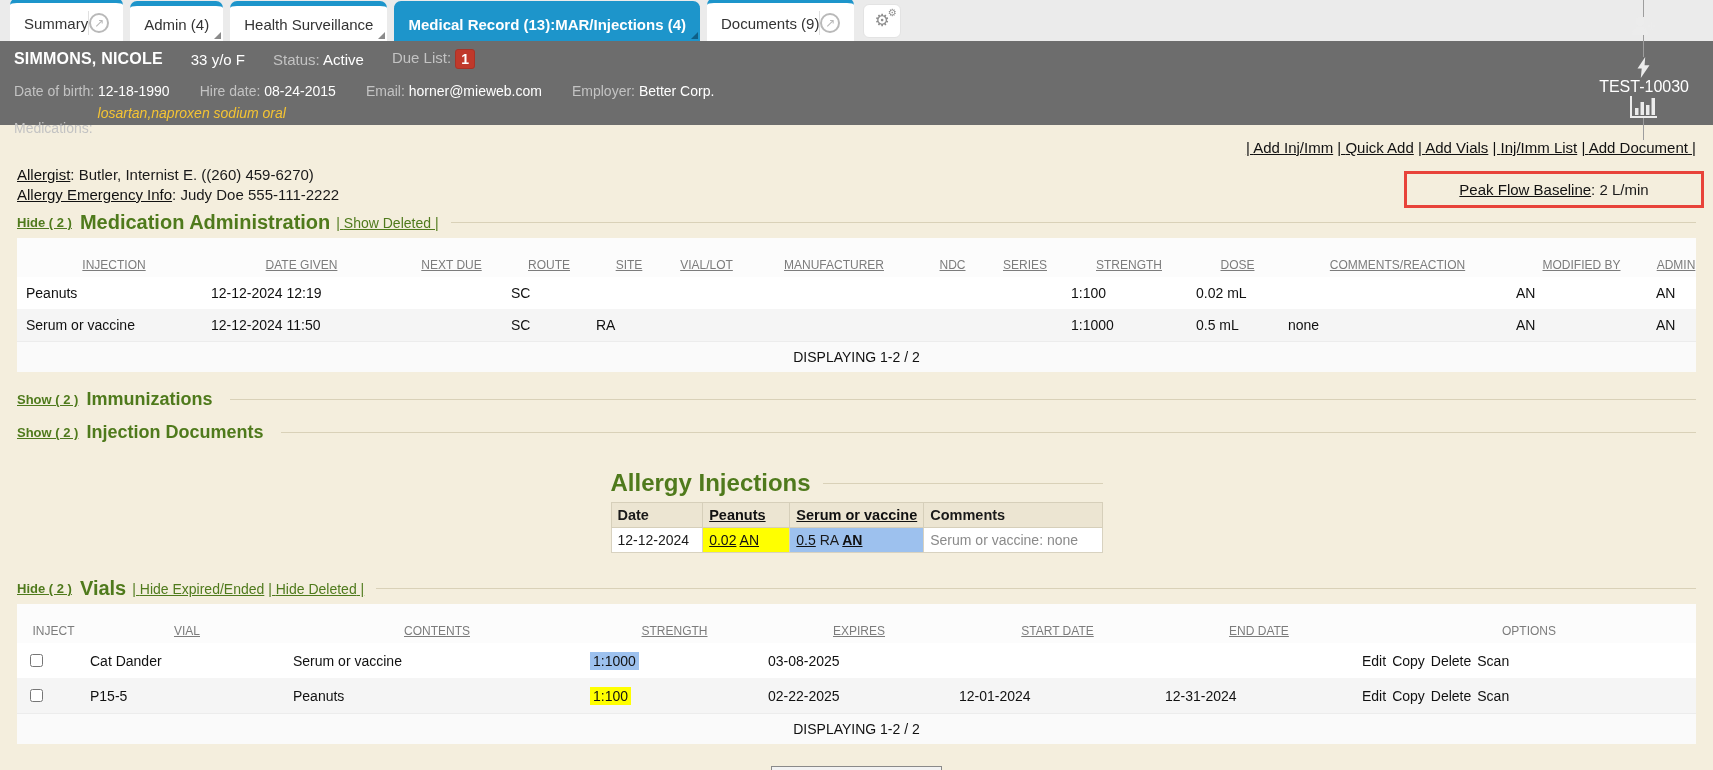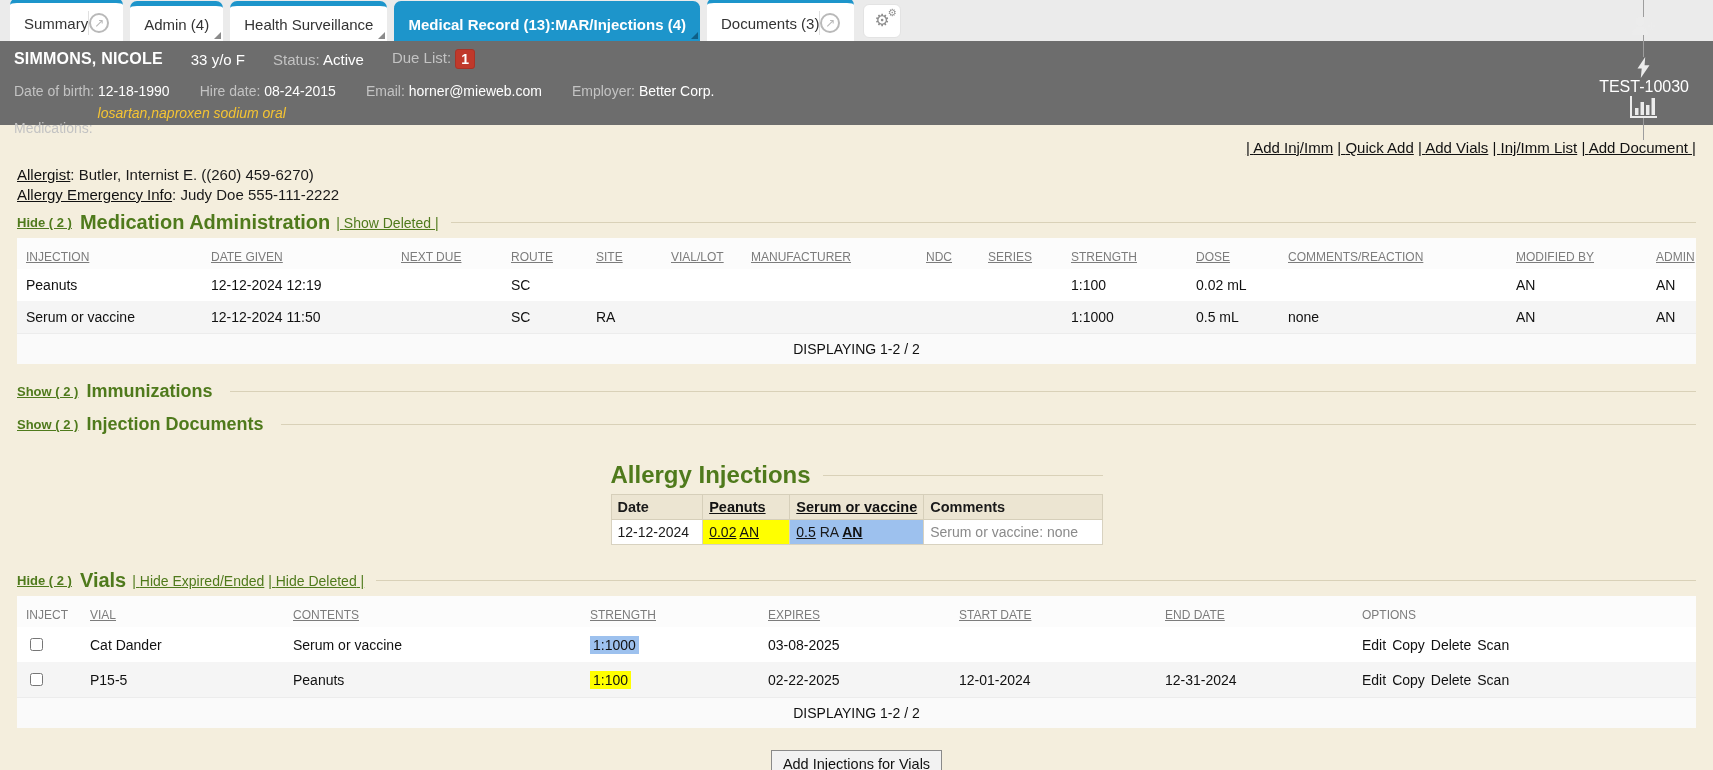--- a/index.html
+++ b/index.html
@@ -57,21 +57,21 @@
   .hide-link { font-size: 13px; font-weight: bold; text-decoration: underline; color: #4f7a1c; cursor: pointer; white-space: nowrap; }
   .sect-title { font-size: 20px; font-weight: bold; color: #4f7a1c; margin: 0 6px 0 8px; white-space: nowrap; }
   .sect-links { font-size: 14px; color: #4f7a1c; white-space: nowrap; }
   .sect-links a { color: #4f7a1c; text-decoration: underline; cursor: pointer; }
   .sect-links a::before { content: "| "; text-decoration: none; }
   .sect-links a.last::after { content: " |"; }
   .rule { flex: 1; height: 1px; background: #d9d1b8; margin-left: 12px; }
 
   
   table.data { border-collapse: collapse; table-layout: fixed; width: 1679px; margin-top: 4px; background: #fff; }
-  table.data th { font-size: 12px; font-weight: 400; color: #7c7c7c; text-align: left; padding: 12px 0 5px 9px;
+  table.data th { font-size: 12px; font-weight: 400; color: #7c7c7c; text-align: center; padding: 20px 0 5px 9px;
                   background: #fcfcfc; white-space: nowrap; overflow: hidden; }
   table.data th.sortable { text-decoration: underline; cursor: pointer; }
   table.data td { font-size: 14px; color: #111; padding: 8px 0 8px 9px; white-space: nowrap; overflow: hidden; }
   table.data tr.alt td { background: #f5f5f5; }
   .displaying td { background: #fafafa !important; border-top: 1px solid #ececec; text-align: center; color: #555;
                    font-size: 11.5px; padding: 7px 0 !important; }
   .hl-yellow { background: #ffff00; padding: 1px 3px; }
   .hl-blue { background: #9dc1ee; padding: 1px 3px; }
   .opt-link { cursor: pointer; margin-right: 6px; }
 
@@ -111,21 +111,21 @@
     </div>
     <div class="tab">
       <span>Health Surveillance</span>
       <span class="fold"></span>
     </div>
     <div class="tab active">
       <span>Medical Record (13):MAR/Injections (4)</span>
       <span class="fold"></span>
     </div>
     <div class="tab">
-      <span>Documents (3)</span>
+      <span>Documents (9)</span>
       <span class="sep-v"></span>
       <span class="popout">↗</span>
     </div>
     <div class="gear-btn">⚙<span class="gear-small">⚙</span></div>
   </div>
 
   <div class="banner">
     <div class="banner-row1">
       <span class="b-name">SIMMONS, NICOLE</span>
       <span class="b-item">33 y/o F</span>
@@ -209,20 +209,23 @@
 
     <div class="allergy-info">
       <div>
         <span class="ulink">Allergist</span><span>: Butler, Internist E. ((260) 459-6270)</span>
       </div>
       <div>
         <span class="ulink">Allergy Emergency Info</span><span>: Judy Doe 555-111-2222</span>
       </div>
     </div>
 
+    <div class="peakflow">
+      <span class="ulink">Peak Flow Baseline</span><span>: 2 L/min</span>
+    </div>
 
     <div class="sect">
       <span class="hide-link">Hide ( 2 )</span>
       <span class="sect-title">Medication Administration</span>
       <span class="sect-links">
         <a class="last">Show Deleted</a>
       </span>
       <span class="rule"></span>
     </div>
 

